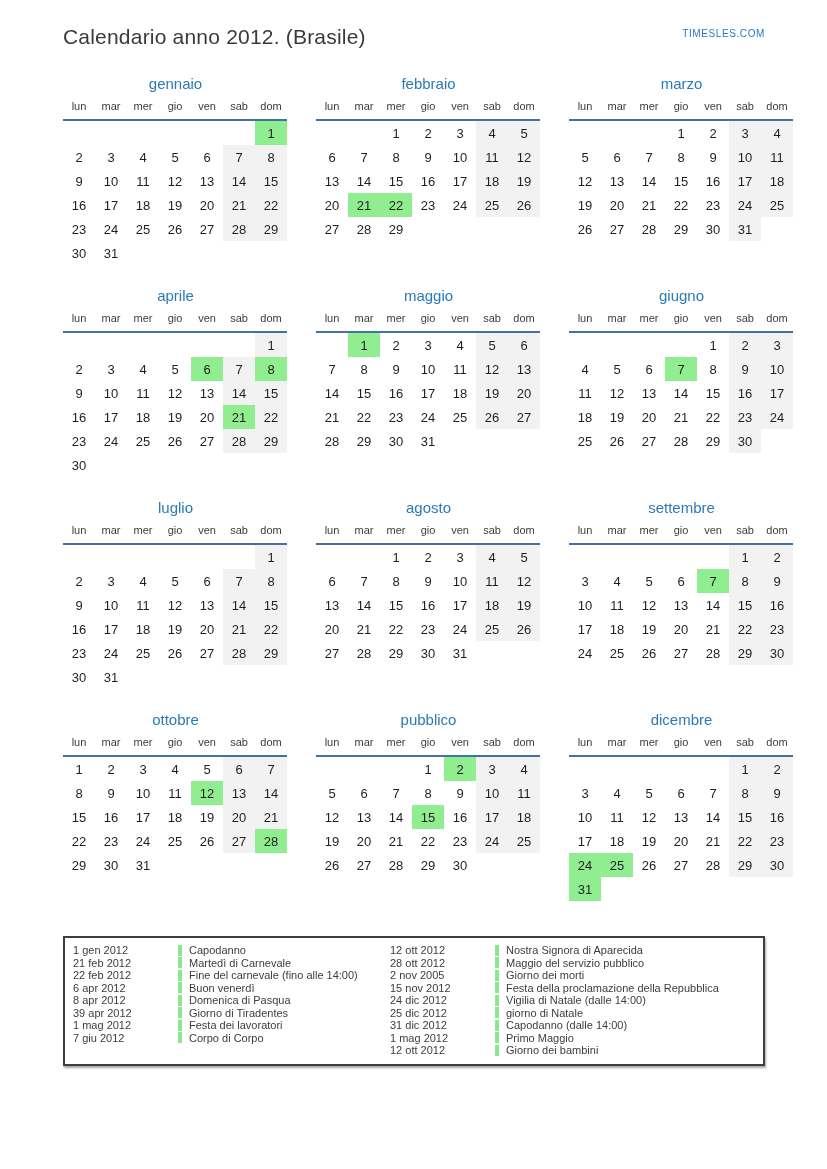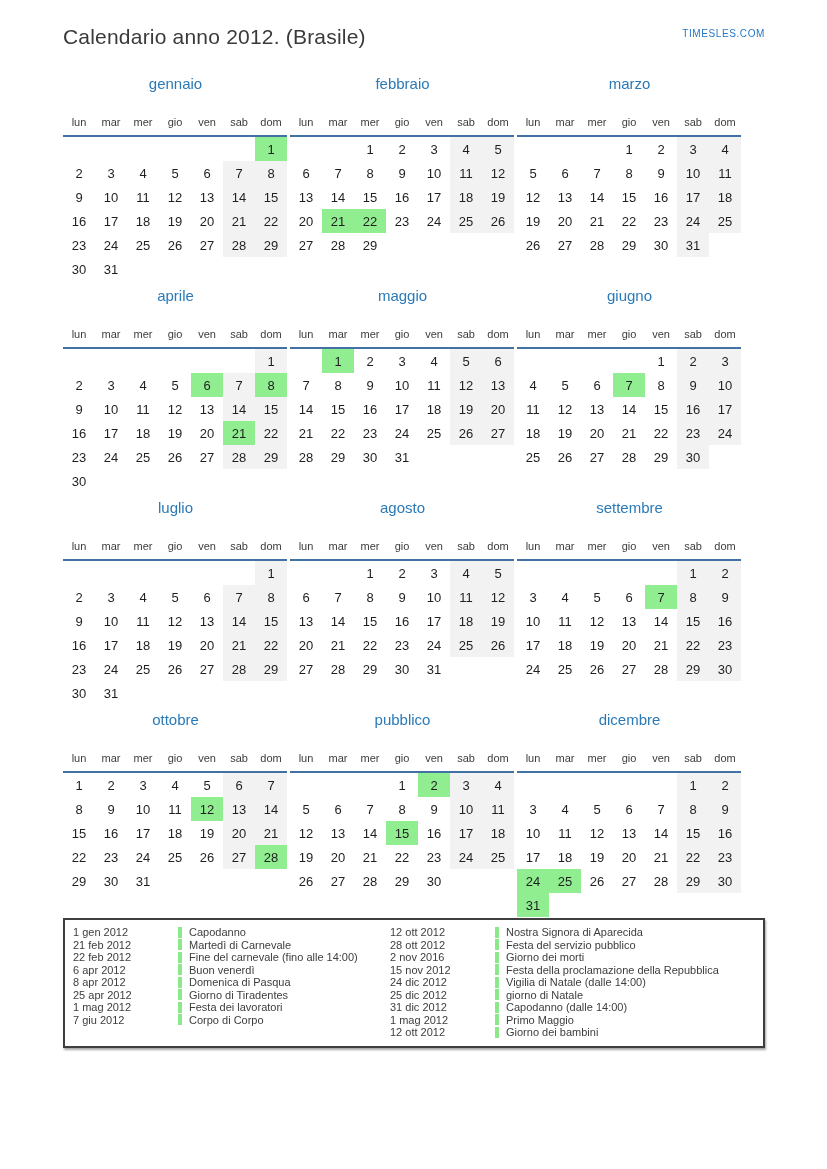--- a/index.html
+++ b/index.html
@@ -18,39 +18,39 @@
     color:#222;
   }
   .page{padding:16px 62px 0 63px;width:702px;}
   .header{display:flex;justify-content:space-between;align-items:center;height:34px;}
   .page-title{font-size:21px;color:#3a3a3a;font-weight:400;letter-spacing:0.2px;margin-top:8px;}
   .site-link{font-size:10px;color:var(--link-blue);text-decoration:none;letter-spacing:0.6px;font-weight:400;}
   .months{
     margin-top:20px;
     display:grid;
     grid-template-columns:225px 225px 225px;
-    column-gap:2px;
+    column-gap:28px;
     grid-auto-rows:212px;
   }
   .month{padding-top:4px;}
   .month-name{font-size:15px;color:var(--accent-blue);text-align:center;height:19px;line-height:19px;}
-  table.cal{border-collapse:collapse;margin-top:20px;}
+  table.cal{border-collapse:collapse;margin-top:4px;}
   table.cal th{
     width:32px;height:18px;padding:0 0 4px 0;
     font-size:11px;font-weight:400;color:#3c3c3c;text-align:center;
     border-bottom:2px solid var(--rule-blue);
   }
   table.cal td{
     width:32px;height:24px;min-width:32px;
     text-align:center;font-size:13px;color:#1f1f1f;
   }
   td.weekend{background:var(--weekend-gray);}
   td.holiday{background:var(--holiday-green);}
   .legend{
-    box-sizing:border-box;width:702px;
+    box-sizing:border-box;width:702px;margin-top:18px;
     border:2px solid #3e3e3e;box-shadow:1px 2px 2px rgba(0,0,0,0.35);
     padding:6px 4px 7px 8px;display:flex;background:#fff;
   }
   .legend-col{display:flex;flex-direction:column;}
   .legend-col.left{width:317px;flex:none;}
   .legend-col.right{flex:1;}
   .legend-row{display:flex;align-items:center;height:12.5px;font-size:11px;color:#3d3d3d;white-space:nowrap;}
   .legend-date{width:105px;flex:none;}
   .legend-tick{width:4px;height:11px;background:var(--tick-green);margin-right:7px;flex:none;}
 </style>
@@ -879,21 +879,21 @@
           <span class="legend-date">6 apr 2012</span>
           <span class="legend-tick"></span>
           <span class="legend-name">Buon venerdì</span>
         </div>
         <div class="legend-row">
           <span class="legend-date">8 apr 2012</span>
           <span class="legend-tick"></span>
           <span class="legend-name">Domenica di Pasqua</span>
         </div>
         <div class="legend-row">
-          <span class="legend-date">25 apr 2012</span>
+          <span class="legend-date">39 apr 2012</span>
           <span class="legend-tick"></span>
           <span class="legend-name">Giorno di Tiradentes</span>
         </div>
         <div class="legend-row">
           <span class="legend-date">1 mag 2012</span>
           <span class="legend-tick"></span>
           <span class="legend-name">Festa dei lavoratori</span>
         </div>
         <div class="legend-row">
           <span class="legend-date">7 giu 2012</span>
@@ -903,24 +903,24 @@
       </div>
     <div class="legend-col right">
         <div class="legend-row">
           <span class="legend-date">12 ott 2012</span>
           <span class="legend-tick"></span>
           <span class="legend-name">Nostra Signora di Aparecida</span>
         </div>
         <div class="legend-row">
           <span class="legend-date">28 ott 2012</span>
           <span class="legend-tick"></span>
-          <span class="legend-name">Festa del servizio pubblico</span>
-        </div>
-        <div class="legend-row">
-          <span class="legend-date">2 nov 2016</span>
+          <span class="legend-name">Maggio del servizio pubblico</span>
+        </div>
+        <div class="legend-row">
+          <span class="legend-date">2 nov 2005</span>
           <span class="legend-tick"></span>
           <span class="legend-name">Giorno dei morti</span>
         </div>
         <div class="legend-row">
           <span class="legend-date">15 nov 2012</span>
           <span class="legend-tick"></span>
           <span class="legend-name">Festa della proclamazione della Repubblica</span>
         </div>
         <div class="legend-row">
           <span class="legend-date">24 dic 2012</span>

